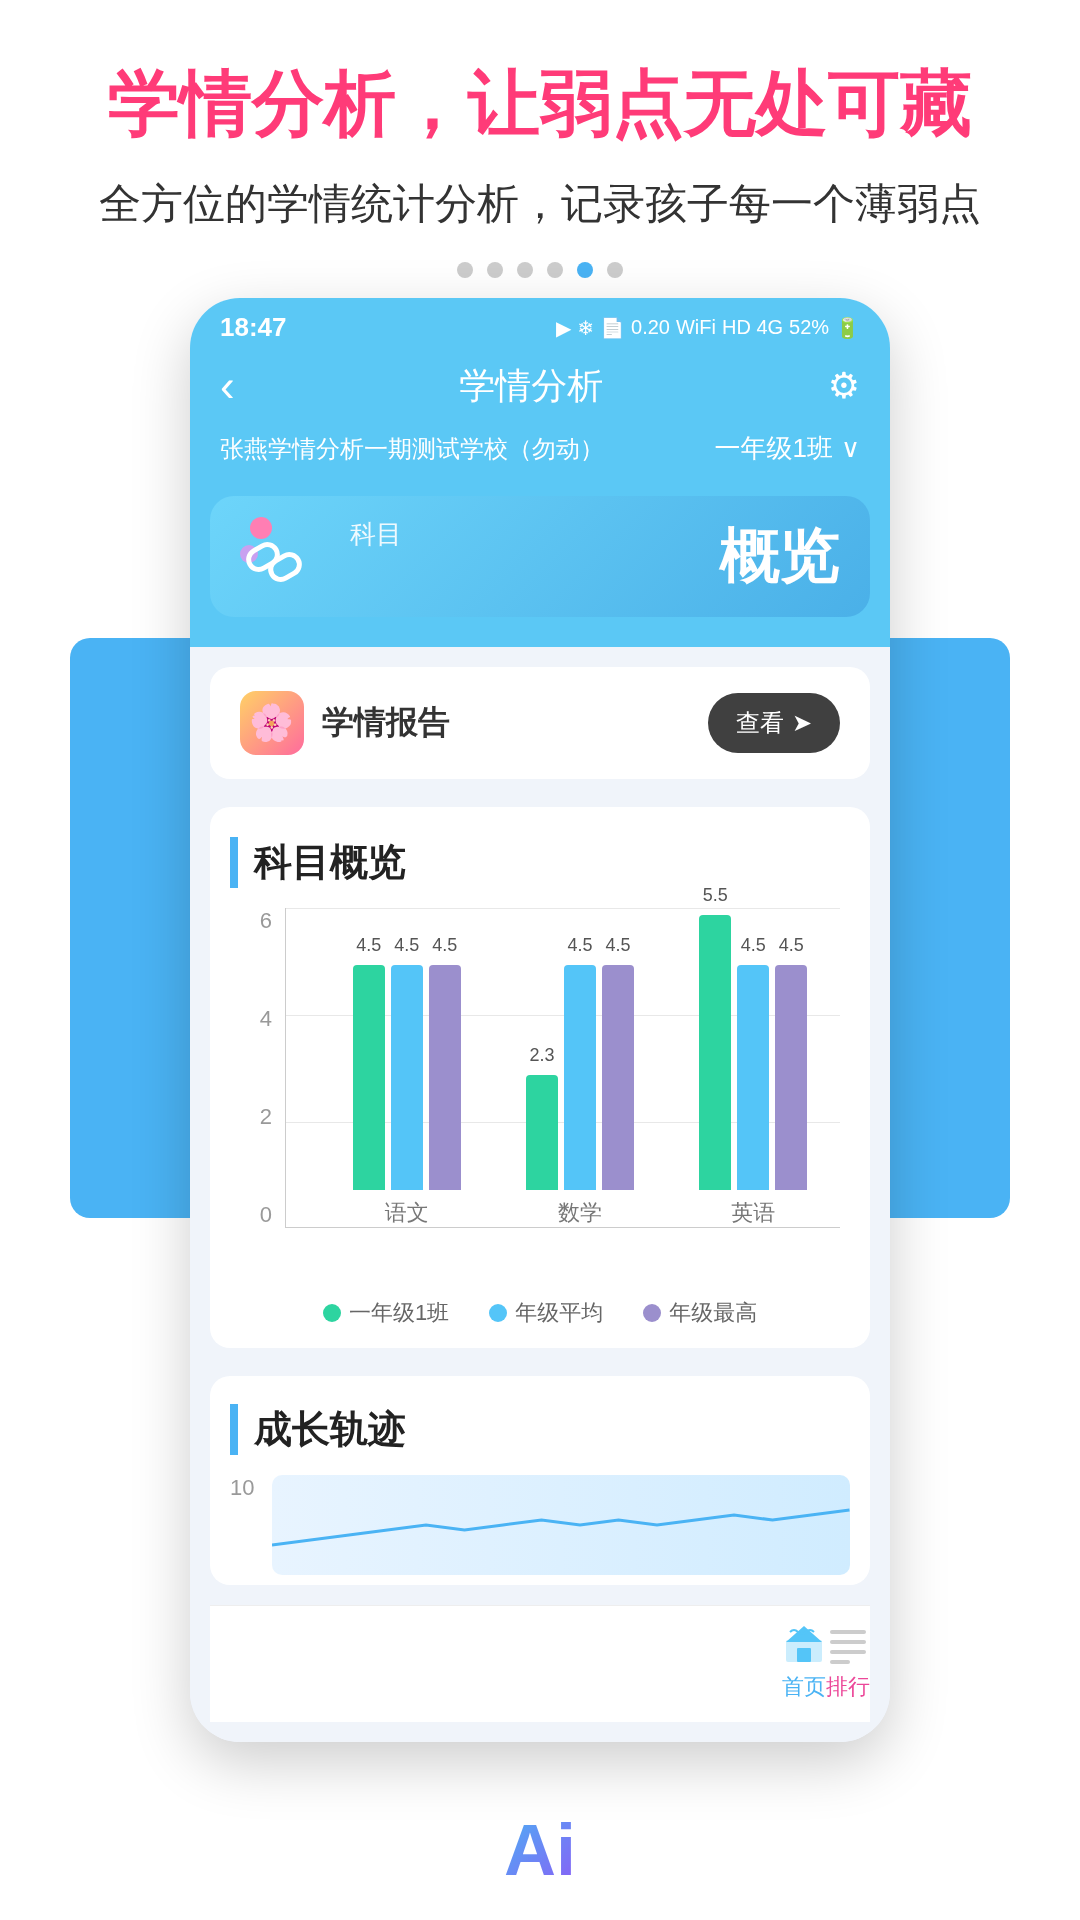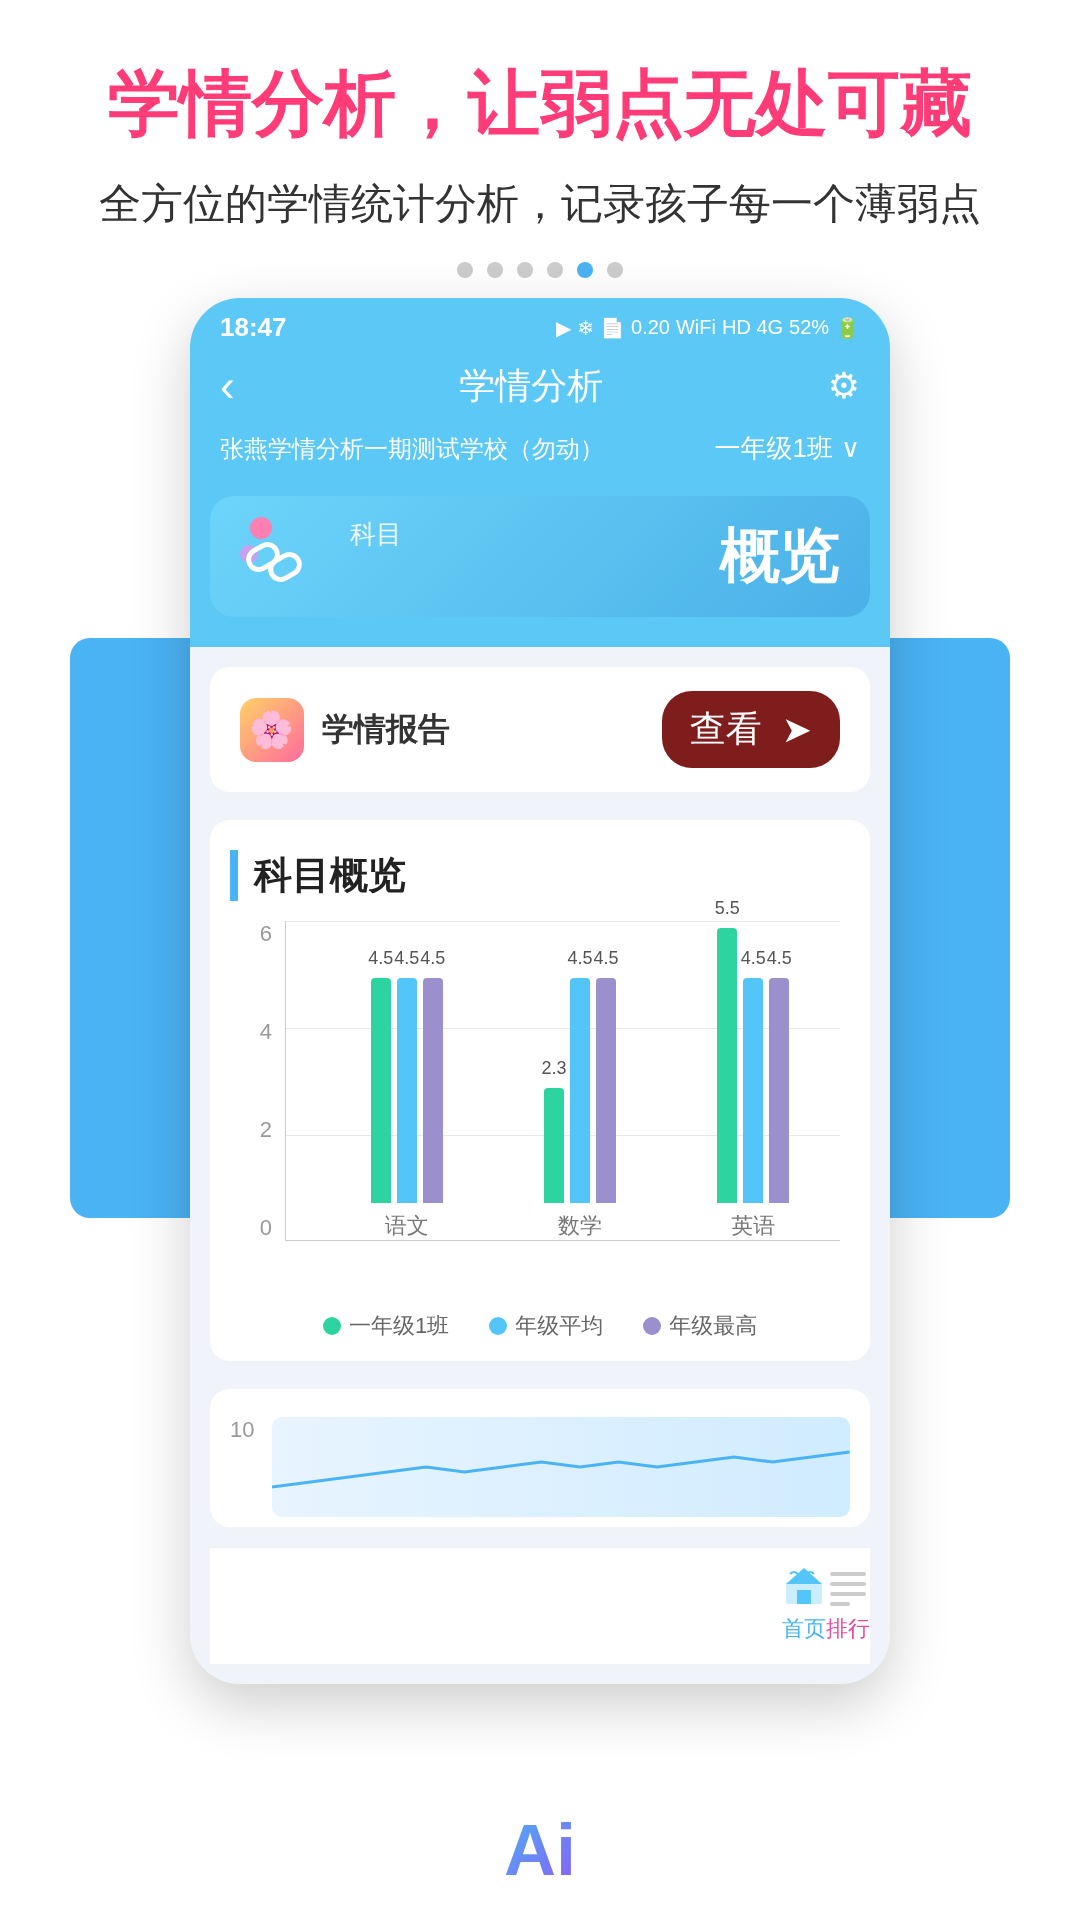--- a/index.html
+++ b/index.html
@@ -204,28 +204,28 @@
       align-items: center;
       justify-content: center;
       font-size: 36px;
     }
     .report-text {
       font-size: 32px;
       font-weight: 600;
       color: #333;
     }
     .view-btn {
-      background: #7f1d1d;
+      background: #404040;
       color: white;
       border-radius: 30px;
       padding: 14px 28px;
-      font-size: 36px;
-      display: flex;
-      align-items: center;
-      gap: 20px;
+      font-size: 24px;
+      display: flex;
+      align-items: center;
+      gap: 8px;
     }
 
     
     .section-title {
       font-size: 38px;
       font-weight: 700;
       color: #222;
       margin-bottom: 20px;
       border-left: 8px solid #4ab3f4;
       padding-left: 16px;
@@ -259,21 +259,21 @@
       flex-direction: column;
       align-items: center;
       gap: 0;
     }
     .bar-group-bars {
       display: flex;
       gap: 6px;
       align-items: flex-end;
     }
     .bar {
-      width: 20px;
+      width: 32px;
       border-radius: 4px 4px 0 0;
       position: relative;
     }
     .bar-label {
       position: absolute;
       top: -30px;
       left: 50%;
       transform: translateX(-50%);
       font-size: 18px;
       color: #555;
@@ -540,20 +540,21 @@
               <span>年级平均</span>
             </div>
             <div class="legend-item">
               <div class="legend-dot" style="background:#9b8fcd;"></div>
               <span>年级最高</span>
             </div>
           </div>
         </div>
 
         <div class="growth-section">
+          <div class="section-title">成长轨迹</div>
           <div style="display:flex; align-items:flex-start; gap:10px;">
             <div style="display:flex; flex-direction:column; justify-content:space-between; height:100px; font-size:22px; color:#999; padding-right:8px;">
               <span>10</span>
             </div>
             <div class="growth-chart-placeholder" style="flex:1;">
               
               <svg width="100%" height="100%" viewBox="0 0 600 100" preserveAspectRatio="none">
                 <polyline points="0,70 40,65 80,60 120,55 160,50 200,55 240,50 280,45 320,50 360,45 400,50 440,45 480,40 520,45 560,40 600,35" fill="none" stroke="#4ab3f4" stroke-width="3"></polyline>
               </svg>
             </div>

